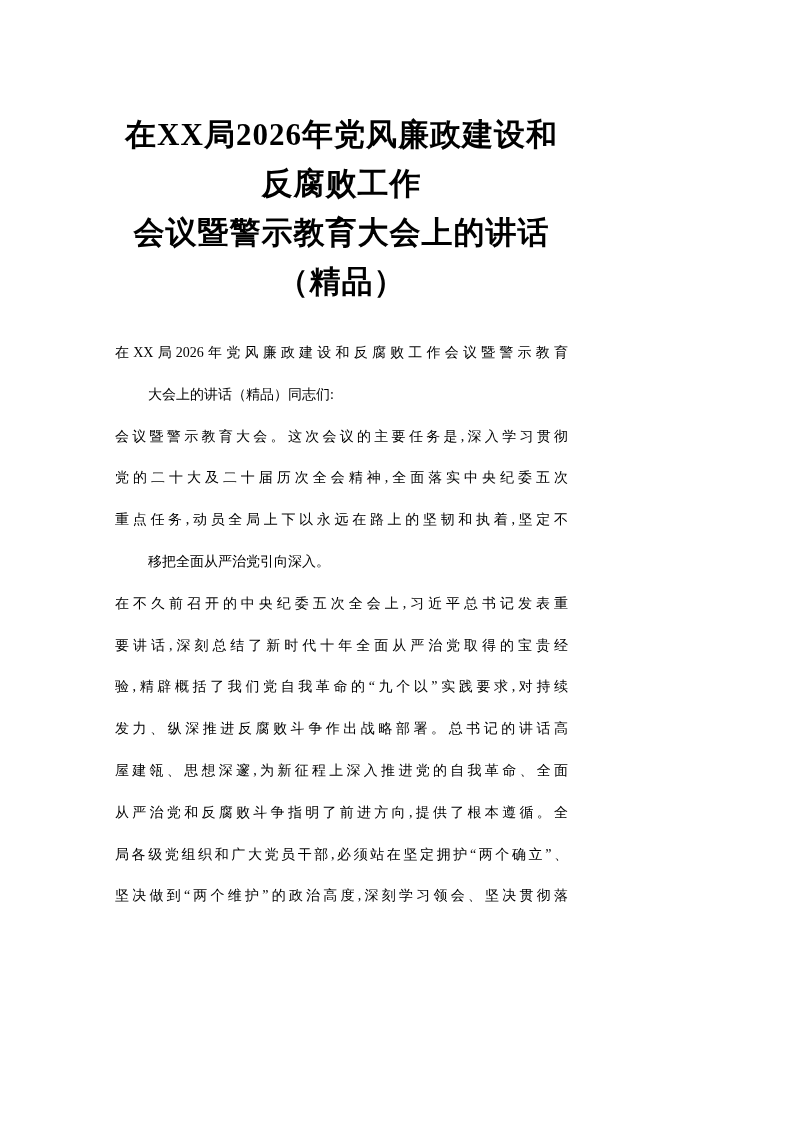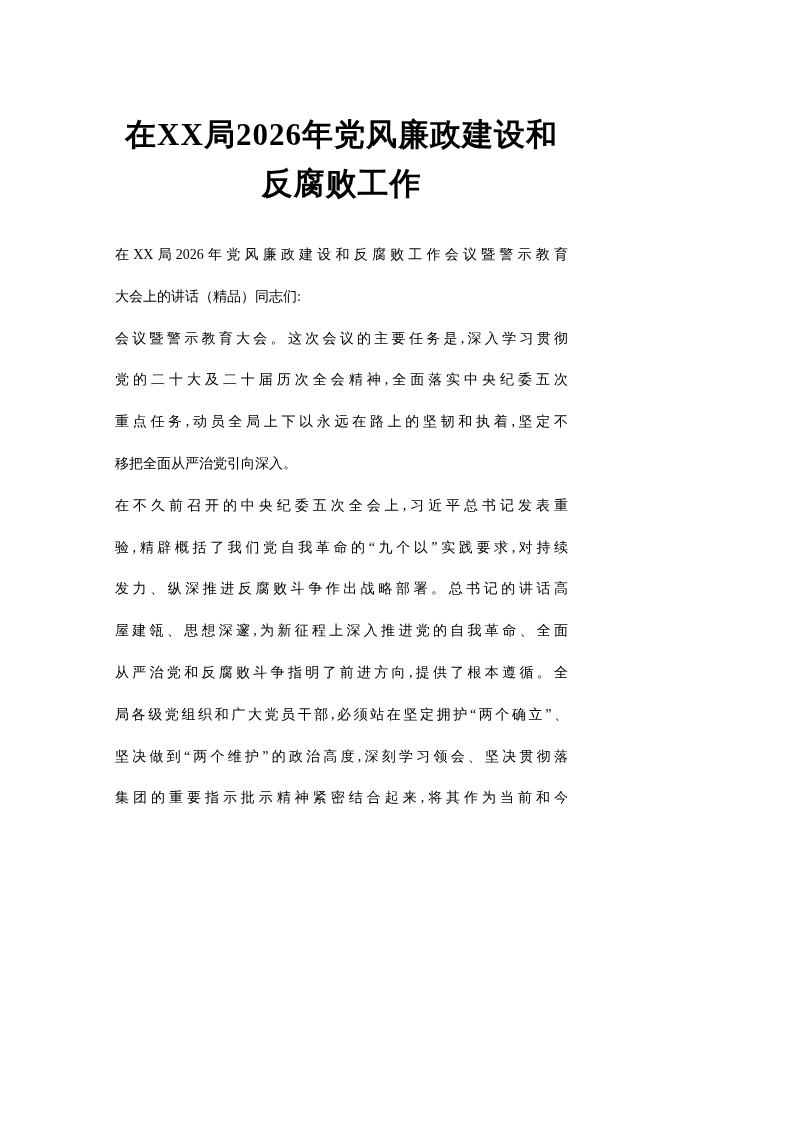--- a/index.html
+++ b/index.html
@@ -39,46 +39,48 @@
   }
   .text-line {
     text-align: justify;
     text-align-last: justify;
     height: 41.8px;
     overflow: hidden;
   }
   .text-line.no-fill {
     text-align: left;
     text-align-last: left;
+    margin-left: 33px;
   }
 </style>
 </head>
 <body>
 
 <div class="page">
   <div class="inner">
     <h1 class="title">
         <div>在XX局2026年党风廉政建设和反腐败工作</div>
+        <div>会议暨警示教育大会上的讲话（精品）</div>
       </h1>
     <div class="doc-body">
         <div class="para">
           <div class="text-line">在XX局2026年党风廉政建设和反腐败工作会议暨警示教育</div>
           <div class="text-line no-fill">大会上的讲话（精品）同志们:</div>
         </div>
         <div class="para">
           <div class="text-line">会议暨警示教育大会。这次会议的主要任务是,深入学习贯彻</div>
           <div class="text-line">党的二十大及二十届历次全会精神,全面落实中央纪委五次</div>
           <div class="text-line">重点任务,动员全局上下以永远在路上的坚韧和执着,坚定不</div>
           <div class="text-line no-fill">移把全面从严治党引向深入。</div>
         </div>
         <div class="para">
           <div class="text-line">在不久前召开的中央纪委五次全会上,习近平总书记发表重</div>
+          <div class="text-line">要讲话,深刻总结了新时代十年全面从严治党取得的宝贵经</div>
           <div class="text-line">验,精辟概括了我们党自我革命的“九个以”实践要求,对持续</div>
           <div class="text-line">发力、纵深推进反腐败斗争作出战略部署。总书记的讲话高</div>
           <div class="text-line">屋建瓴、思想深邃,为新征程上深入推进党的自我革命、全面</div>
           <div class="text-line">从严治党和反腐败斗争指明了前进方向,提供了根本遵循。全</div>
           <div class="text-line">局各级党组织和广大党员干部,必须站在坚定拥护“两个确立”、</div>
           <div class="text-line">坚决做到“两个维护”的政治高度,深刻学习领会、坚决贯彻落</div>
-          <div class="text-line">集团的重要指示批示精神紧密结合起来,将其作为当前和今</div>
         </div>
       </div>
   </div>
 </div>
 
 </body></html>

